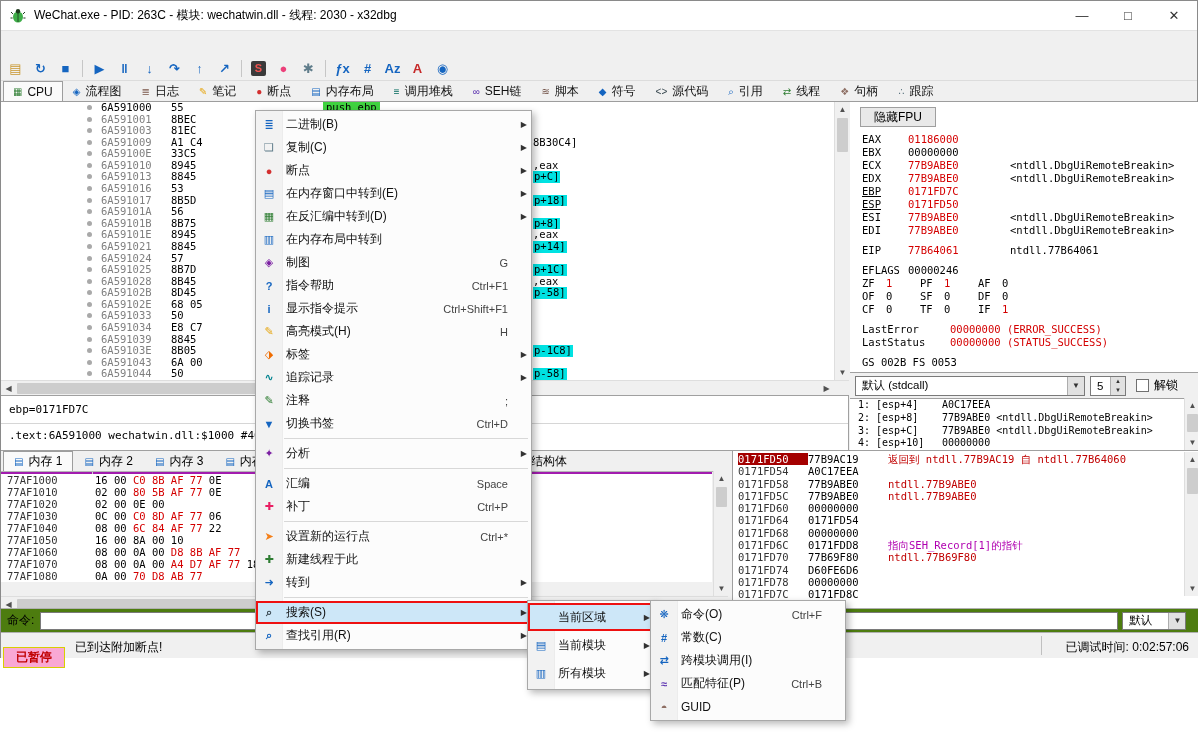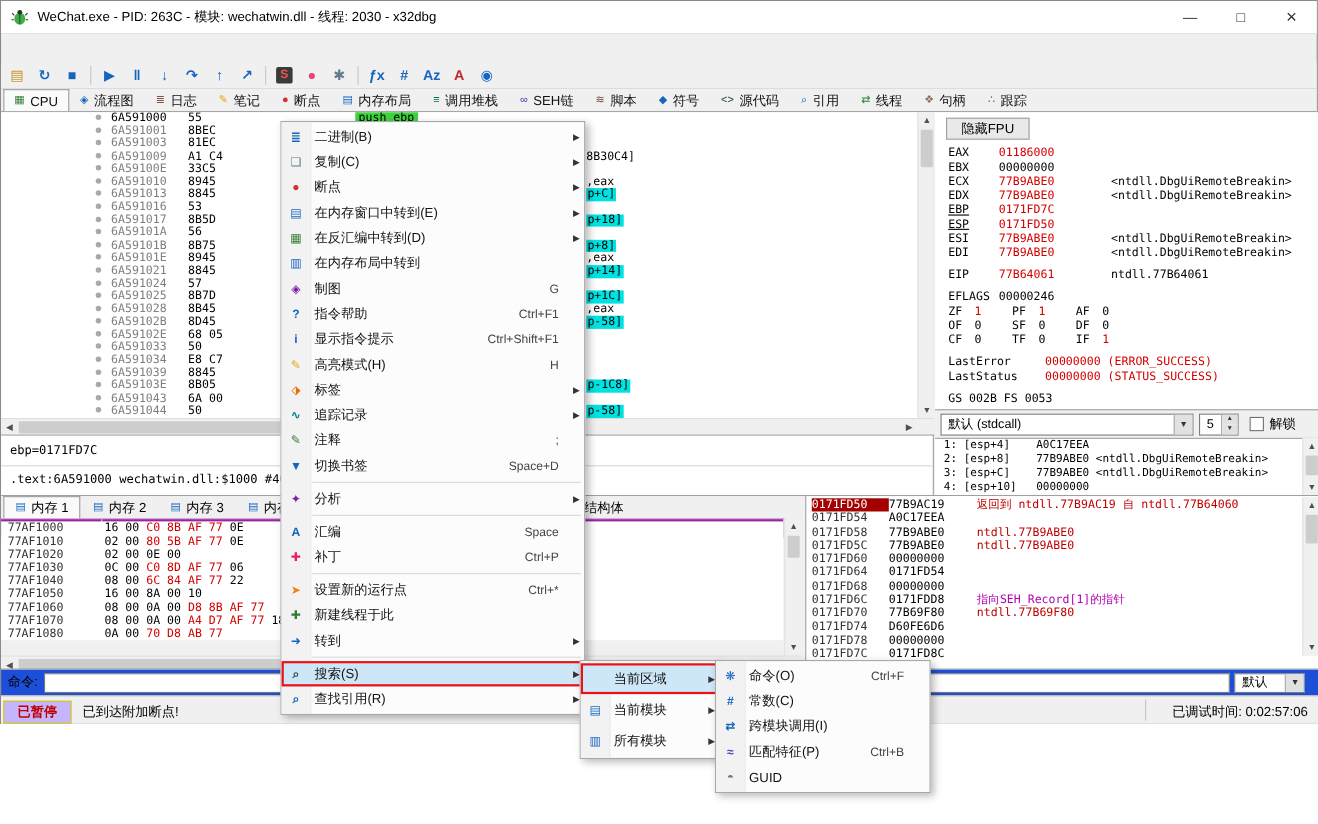--- a/index.html
+++ b/index.html
@@ -145,31 +145,31 @@
     white-space:nowrap; padding-left:5px; }
   .strows { padding-top:2px; }
   .staddr { display:inline-block; width:70px; color:#333; }
   .staddr.csp { background:#a40000; color:#fff; }
   .stval { display:inline-block; width:80px; color:#000; }
   .stcom.red { color:#c00000; }
   .stcom.purple { color:#b000b0; }
   .stack-vscroll { left:1183px; top:451px; height:144px; }
 
   
-  .cmdbar { position:absolute; left:0; top:607px; width:1198px; height:24px; background:#1d4ed8;
+  .cmdbar { position:absolute; left:0; top:607px; width:1198px; height:24px; background:#4d7c0f;
     border-top:1px solid #b0b0b0; display:flex; align-items:center; }
   .cmdlab { font-size:12px; padding:0 6px 0 6px; }
   .cmdinput { width:1078px; height:18px; border:1px solid #7a7a7a; background:#fff; font-size:12px;
     padding:0 4px; outline:none; font-family:"DejaVu Sans Mono",monospace; }
   .cmdcombo { width:64px; height:18px; margin-left:4px; }
 
   
   .statusbar { position:absolute; left:0; top:631px; width:1198px; height:26px; background:#f0f0f0;
     border-top:1px solid #b0b0b0; font-size:12px; }
-  .badge { position:absolute; left:2px; top:4px; width:62px; height:21px; background:#c4b5fd;
+  .badge { position:absolute; left:2px; top:14px; width:62px; height:21px; background:#f9a8d4;
     color:#c00000; font-weight:bold; display:flex; align-items:center; justify-content:center;
     border:1px solid #d8ce00; }
   .stmsg { position:absolute; left:74px; top:6px; color:#000; }
   .stsep { position:absolute; left:1040px; top:3px; height:19px; border-left:1px solid #c0c0c0; }
   .sttime { position:absolute; right:10px; top:6px; color:#000; }
 
   
   .menu { position:absolute; background:#fcfcfc; border:1px solid #a8a8a8;
     box-shadow:3px 3px 7px rgba(0,0,0,.28); padding:2px 0; z-index:40; }
   .menu::before { content:""; position:absolute; left:0; top:0; bottom:0; width:26px;
@@ -830,21 +830,21 @@
       <span class="mlab">注释</span>
       <span class="msp"></span>
       <span class="msc">;</span>
       <span class="marr"></span>
     </div>
 
     <div class="mitem">
       <span class="mico" style="color: rgb(21, 101, 192);">▼</span>
       <span class="mlab">切换书签</span>
       <span class="msp"></span>
-      <span class="msc">Space+D</span>
+      <span class="msc">Ctrl+D</span>
       <span class="marr"></span>
     </div>
 
     <div class="mitem sep">
       
       
       
       
       
     </div>

